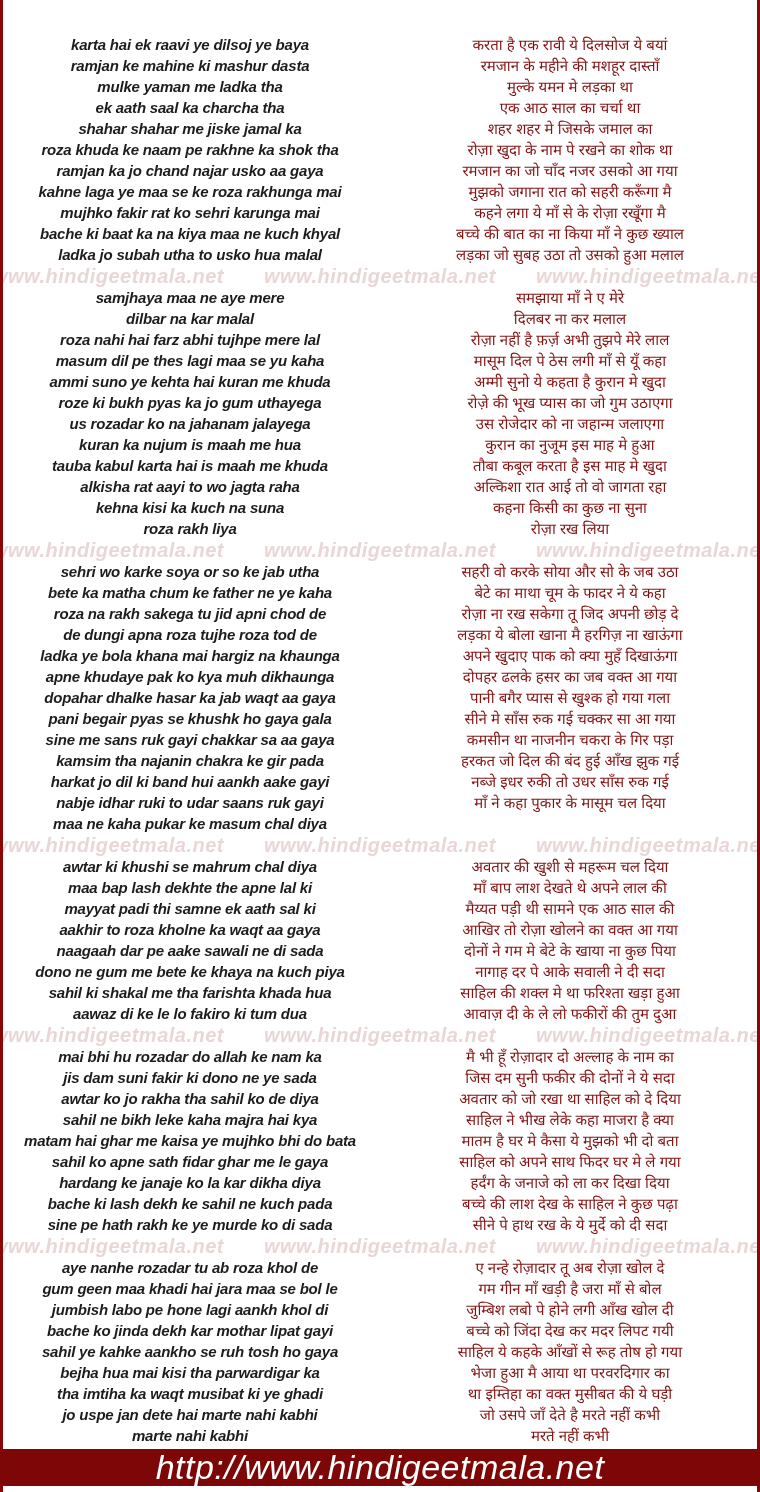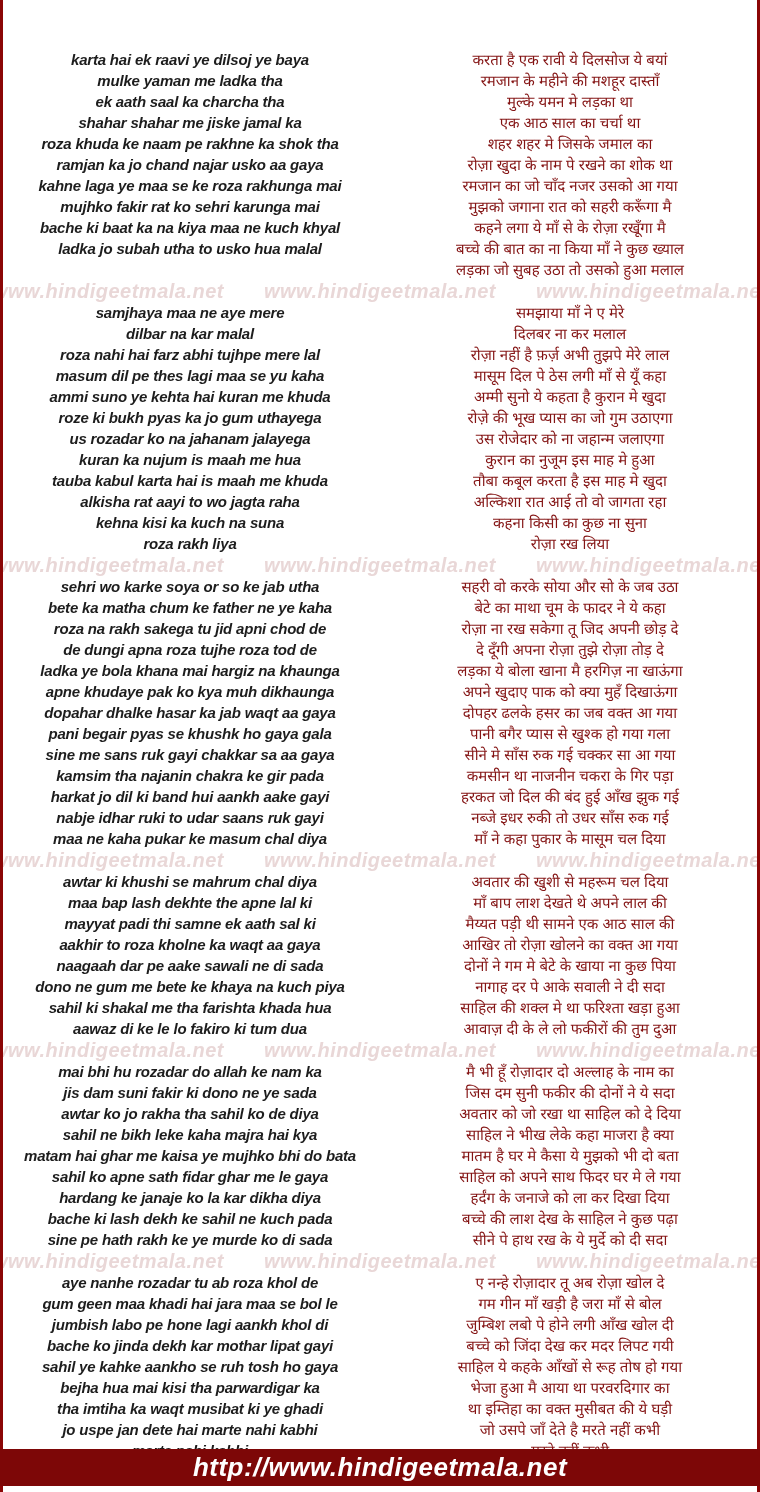--- a/index.html
+++ b/index.html
@@ -6,21 +6,21 @@
   .page{
     position:relative;
     width:760px;height:1492px;
     background:#ffffff;
     overflow:hidden;
     font-family:"Liberation Sans",sans-serif;
   }
   .edge{position:absolute;top:0;bottom:0;width:3px;background:#8b0606;z-index:9;}
   .edge.left{left:0;}
   .edge.right{right:0;}
-  .content{padding-top:49px;}
+  .content{padding-top:34px;}
   .stanza-row{display:flex;}
   .col{width:50%;text-align:center;}
   .col .line{
     line-height:21px;
     white-space:nowrap;
   }
   .col.roman .line{
     font-size:15px;
     font-style:italic;
     font-weight:bold;
@@ -53,37 +53,38 @@
     height:37px;
     background:#7d0707;
     display:flex;
     align-items:center;
     justify-content:center;
     z-index:10;
     cursor:pointer;
   }
   .footer .url{
     color:#ffffff;
-    font-size:26px;
-    font-weight:bold;
+    font-size:34px;
+    font-weight:normal;
     font-style:italic;
     letter-spacing:0.5px;
   }
 </style>
 </head>
 <body>
 
 <div class="page">
   <div class="edge left"></div>
   <div class="edge right"></div>
 
   <div class="content" id="lyrics-content">
       <div class="stanza-row">
         <div class="col roman">
           <div class="line">karta hai ek raavi ye dilsoj ye baya</div>
+          <div class="line">ramjan ke mahine ki mashur dasta</div>
           <div class="line">mulke yaman me ladka tha</div>
           <div class="line">ek aath saal ka charcha tha</div>
           <div class="line">shahar shahar me jiske jamal ka</div>
           <div class="line">roza khuda ke naam pe rakhne ka shok tha</div>
           <div class="line">ramjan ka jo chand najar usko aa gaya</div>
           <div class="line">kahne laga ye maa se ke roza rakhunga mai</div>
           <div class="line">mujhko fakir rat ko sehri karunga mai</div>
           <div class="line">bache ki baat ka na kiya maa ne kuch khyal</div>
           <div class="line">ladka jo subah utha to usko hua malal</div>
         </div>
@@ -154,21 +155,20 @@
           <div class="line">sine me sans ruk gayi chakkar sa aa gaya</div>
           <div class="line">kamsim tha najanin chakra ke gir pada</div>
           <div class="line">harkat jo dil ki band hui aankh aake gayi</div>
           <div class="line">nabje idhar ruki to udar saans ruk gayi</div>
           <div class="line">maa ne kaha pukar ke masum chal diya</div>
         </div>
         <div class="col devanagari">
           <div class="line">सहरी वो करके सोया और सो के जब उठा</div>
           <div class="line">बेटे का माथा चूम के फादर ने ये कहा</div>
           <div class="line">रोज़ा ना रख सकेगा तू जिद अपनी छोड़ दे</div>
-          <div class="line">दे दूँगी अपना रोज़ा तुझे रोज़ा तोड़ दे</div>
           <div class="line">लड़का ये बोला खाना मै हरगिज़ ना खाऊंगा</div>
           <div class="line">अपने खुदाए पाक को क्या मुहँ दिखाऊंगा</div>
           <div class="line">दोपहर ढलके हसर का जब वक्त आ गया</div>
           <div class="line">पानी बगैर प्यास से खुश्क हो गया गला</div>
           <div class="line">सीने मे साँस रुक गई चक्कर सा आ गया</div>
           <div class="line">कमसीन था नाजनीन चकरा के गिर पड़ा</div>
           <div class="line">हरकत जो दिल की बंद हुई आँख झुक गई</div>
           <div class="line">नब्जे इधर रुकी तो उधर साँस रुक गई</div>
           <div class="line">माँ ने कहा पुकार के मासूम चल दिया</div>
         </div>

